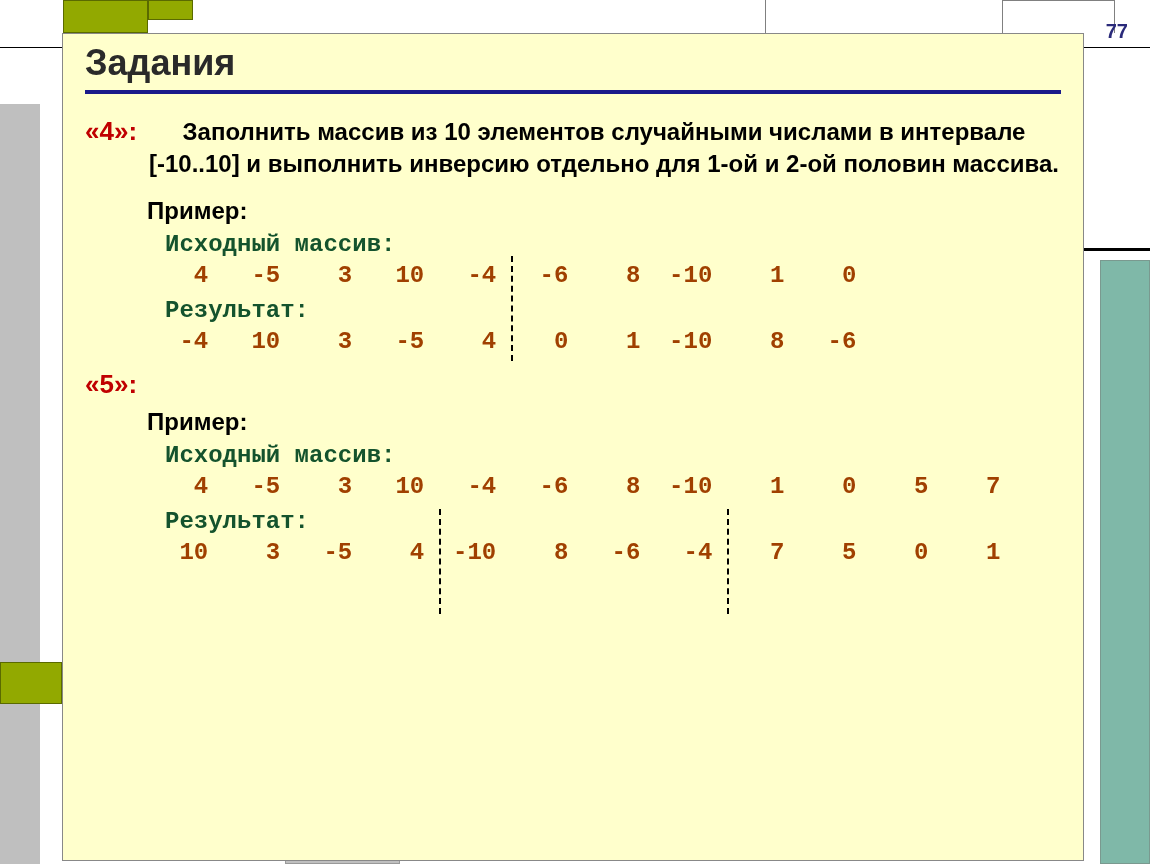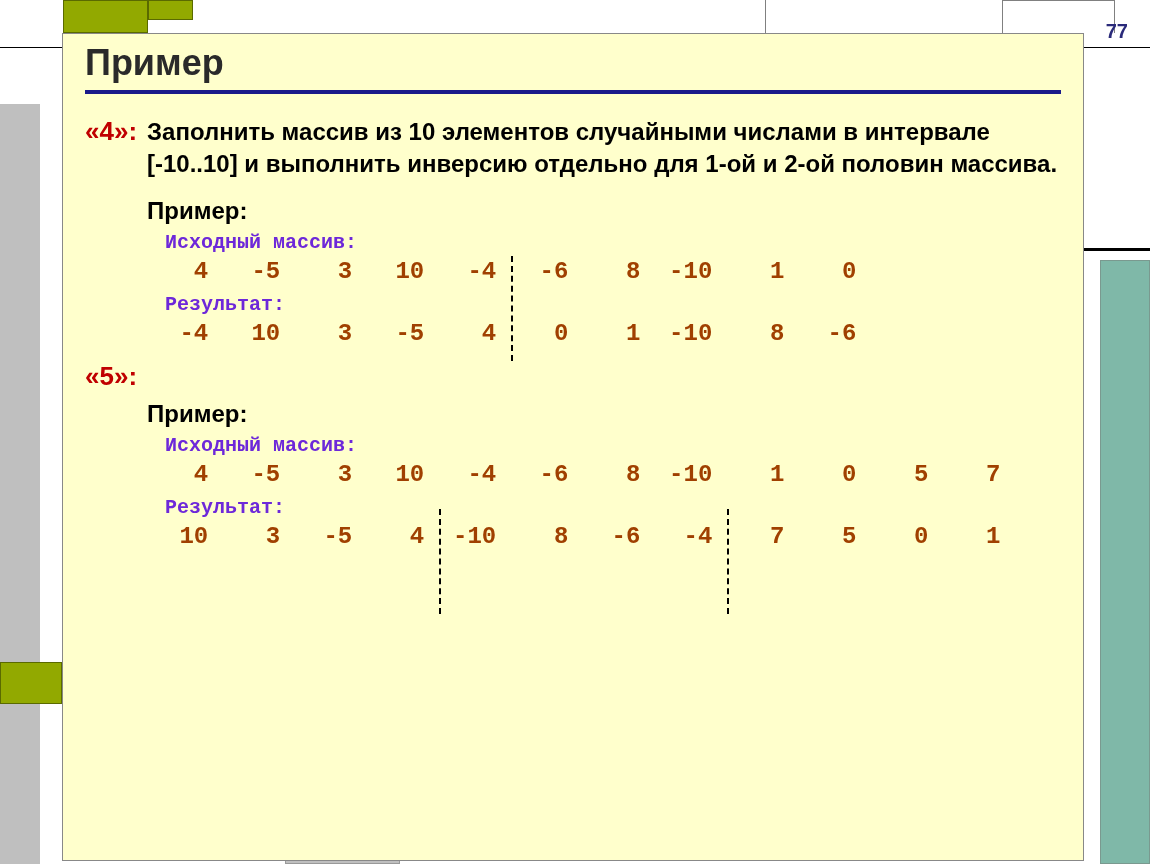--- a/index.html
+++ b/index.html
@@ -75,34 +75,35 @@
     font-weight: bold;
     font-size: 26px;
     min-width: 62px;
     padding-top: 0px;
   }
   .desc {
     font-size: 24px;
     font-weight: bold;
     line-height: 1.35;
     margin-bottom: 8px;
+    text-align: center;
   }
   .example-label {
     color: #000000;
     font-weight: bold;
     font-size: 24px;
     margin-left: 62px;
     margin-top: 8px;
     margin-bottom: 6px;
   }
   .mono-label {
     font-family: "Courier New", monospace;
     font-weight: bold;
-    font-size: 20px;
-    color: #6d28d9;
+    font-size: 24px;
+    color: #14532d;
     margin-left: 80px;
     margin-bottom: 4px;
   }
   .arr-wrap {
     position: relative;
     margin-left: 80px;
     margin-bottom: 8px;
   }
   .arr {
     font-family: "Courier New", monospace;
@@ -130,21 +131,21 @@
 <div class="deco-line-h" style="top:47px;left:0;width:1150px;"></div>
 <div class="deco-line-h" style="top:248px;left:1084px;width:66px;height:3px;"></div>
 <div class="deco-gray" style="top:104px;left:0;width:40px;height:760px;"></div>
 <div class="deco-teal" style="top:260px;left:1100px;width:50px;height:604px;border:1px solid #7a998f;"></div>
 <div class="deco-olive" style="top:662px;left:0;width:62px;height:42px;"></div>
 <div class="deco-gray" style="top:838px;left:285px;width:115px;height:26px;border:1px solid #999;"></div>
 
 <div class="page-number">77</div>
 
 <div class="slide">
-  <div class="title">Пример</div>
+  <div class="title">Задания</div>
   <div class="thick-rule"></div>
 
   <div class="task">
     <div class="task-head">
       <div class="grade">«4»:</div>
       <div class="desc">Заполнить  массив из 10 элементов случайными числами в интервале [-10..10] и выполнить  инверсию отдельно для 1-ой и 2-ой половин массива.</div>
     </div>
     <div class="example-label">Пример:</div>
     <div class="mono-label">Исходный массив:</div>
     <div class="arr-wrap">

